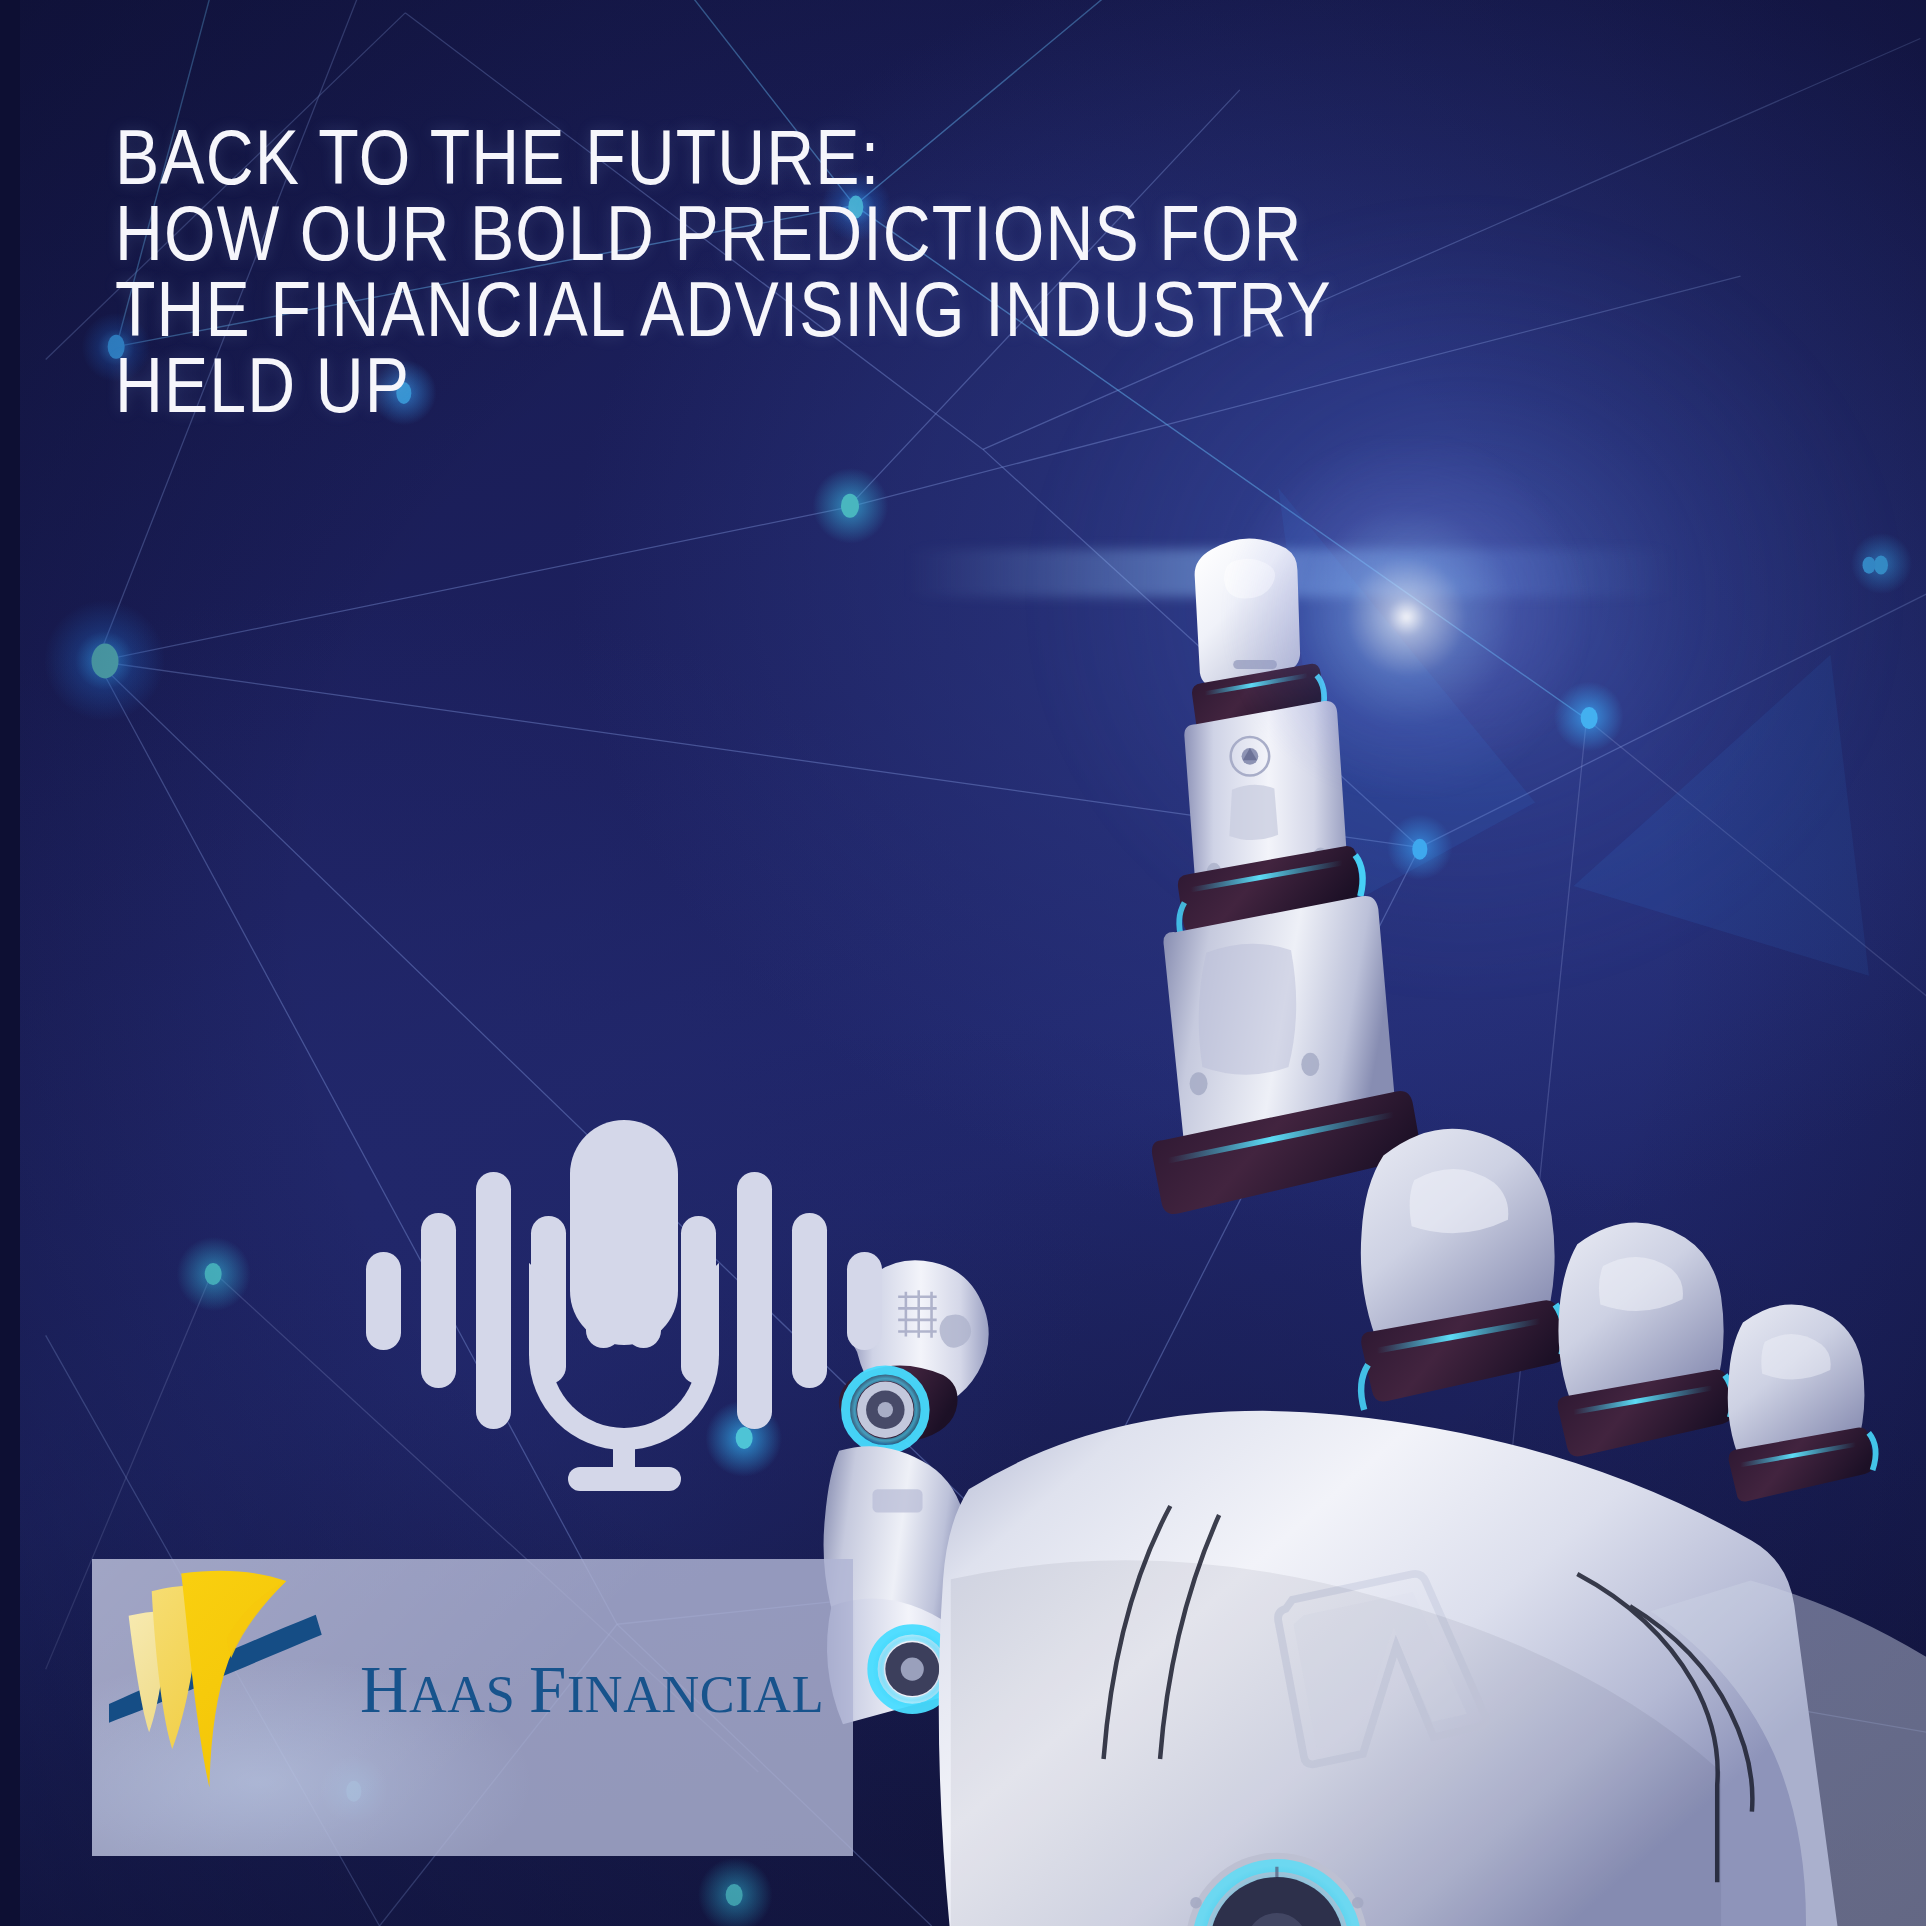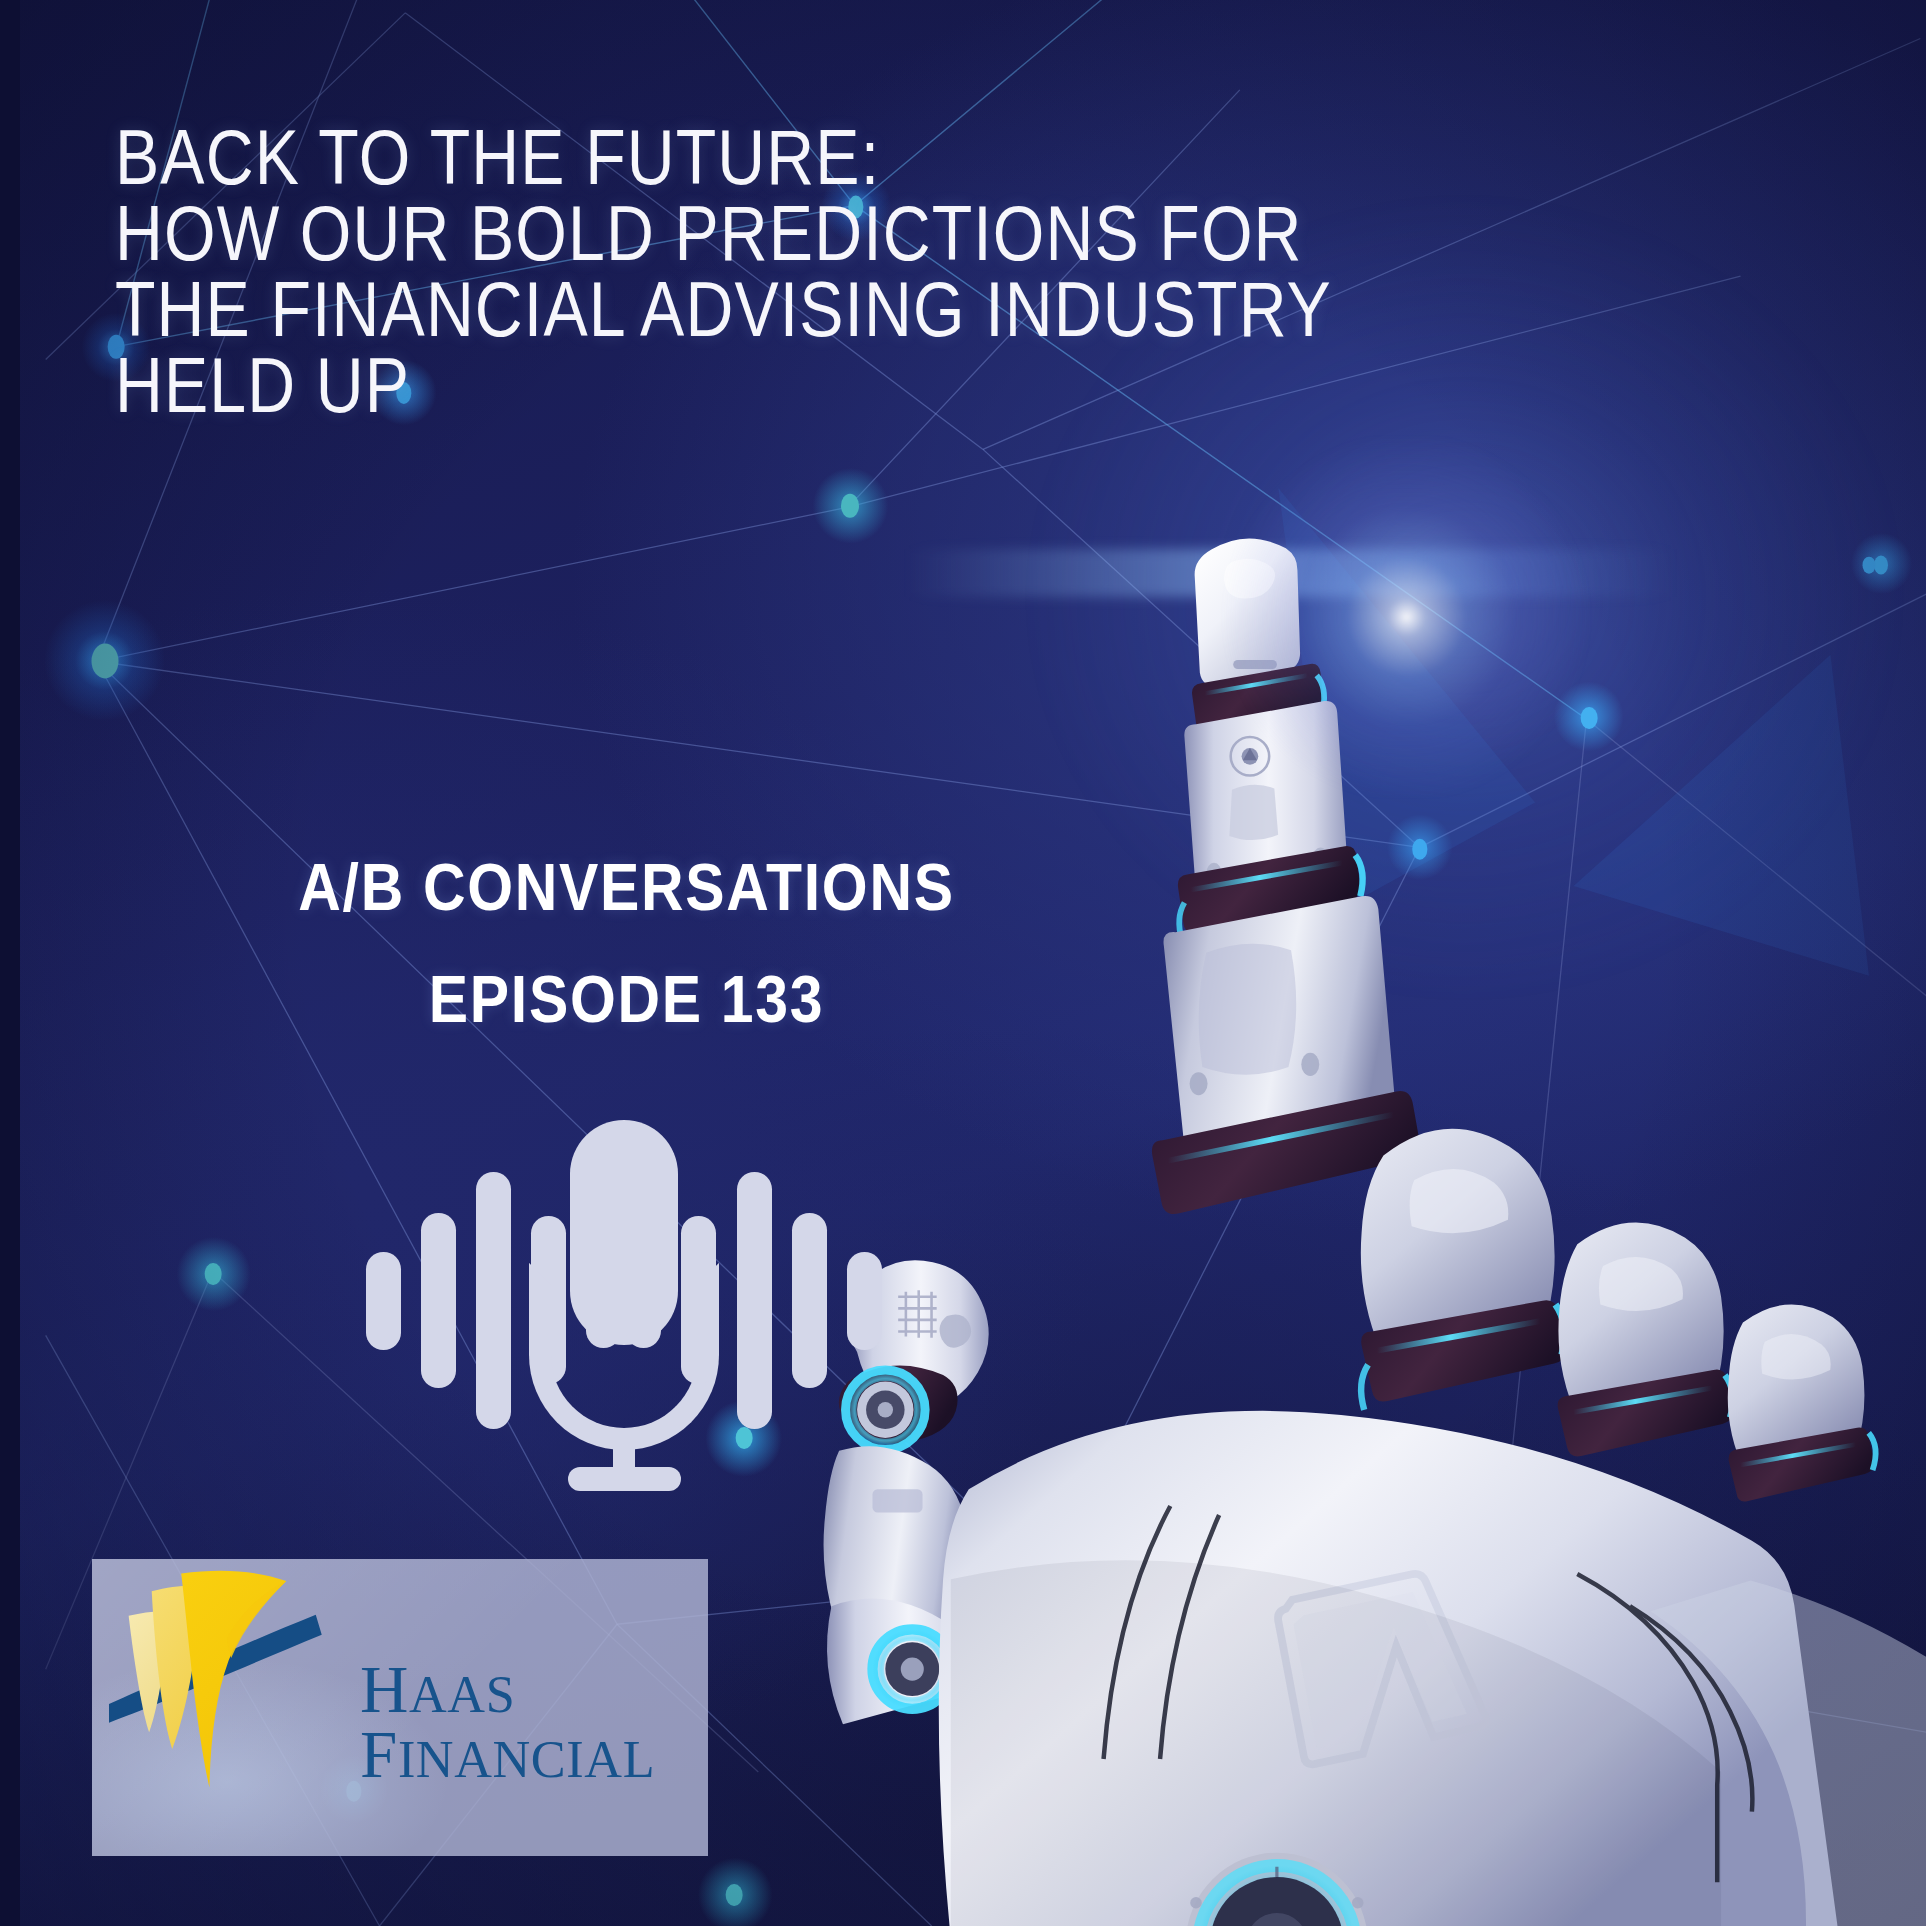--- a/index.html
+++ b/index.html
@@ -107,23 +107,24 @@
   .finger-glow{
     position:absolute;left:385px;top:-51px;width:411px;height:360px;
     background:
       radial-gradient(circle at 50% 50%, rgba(255,255,255,.95) 0%, rgba(225,238,255,.62) 7%, rgba(150,190,255,.30) 22%, rgba(120,130,230,.14) 40%, rgba(0,0,0,0) 68%);
     filter:blur(1.9px);
     pointer-events:none;
   }
 
   
   .logo-panel{
-    position:absolute;left:72px;top:1559px;width:616px;height:297px;
+    position:absolute;left:72px;top:1559px;width:761px;height:297px;
     background:rgba(176,181,212,.82);
     overflow:hidden;
+    text-align:right;
   }
   .logo-panel .sheen{
     position:absolute;inset:0;
     background:
       radial-gradient(ellipse 60% 70% at 22% 75%, rgba(210,230,255,.35) 0%, rgba(0,0,0,0) 60%),
       linear-gradient(135deg, rgba(255,255,255,.12) 0%, rgba(0,0,0,0) 55%);
   }
   .logo-text{
     position:absolute;left:268px;top:98px;
     font-family:"Liberation Serif", serif;
@@ -404,24 +405,20 @@
     <div class="finger-glow"></div>
   </div>
 
   <div class="title-block">
     <div class="title-line">BACK TO THE FUTURE:</div>
     <div class="title-line">HOW OUR BOLD PREDICTIONS FOR</div>
     <div class="title-line">THE FINANCIAL ADVISING INDUSTRY</div>
     <div class="title-line">HELD UP</div>
   </div>
 
-  <div class="show-block">
-    <div class="show-name">A/B CONVERSATIONS</div>
-    <div class="episode">EPISODE 133</div>
-  </div>
 
   <div class="mic-wrap">
 
     <div class="wave-bar" style="left:11.6px;  width:35px; height:98px; top:141px; border-radius:17.3px;"></div>
     <div class="wave-bar" style="left:67px; width:35px; height:175px; top:102px; border-radius:17.3px;"></div>
     <div class="wave-bar" style="left:122px; width:35px; height:257px; top:61px;  border-radius:17.3px;"></div>
     <div class="wave-bar" style="left:177px; width:35px; height:168px; top:105px; border-radius:17.3px;"></div>
     <div class="wave-bar" style="left:232px; width:35px; height:96px; top:141px; border-radius:17.3px;"></div>
 
     <div class="mic-head"></div>

